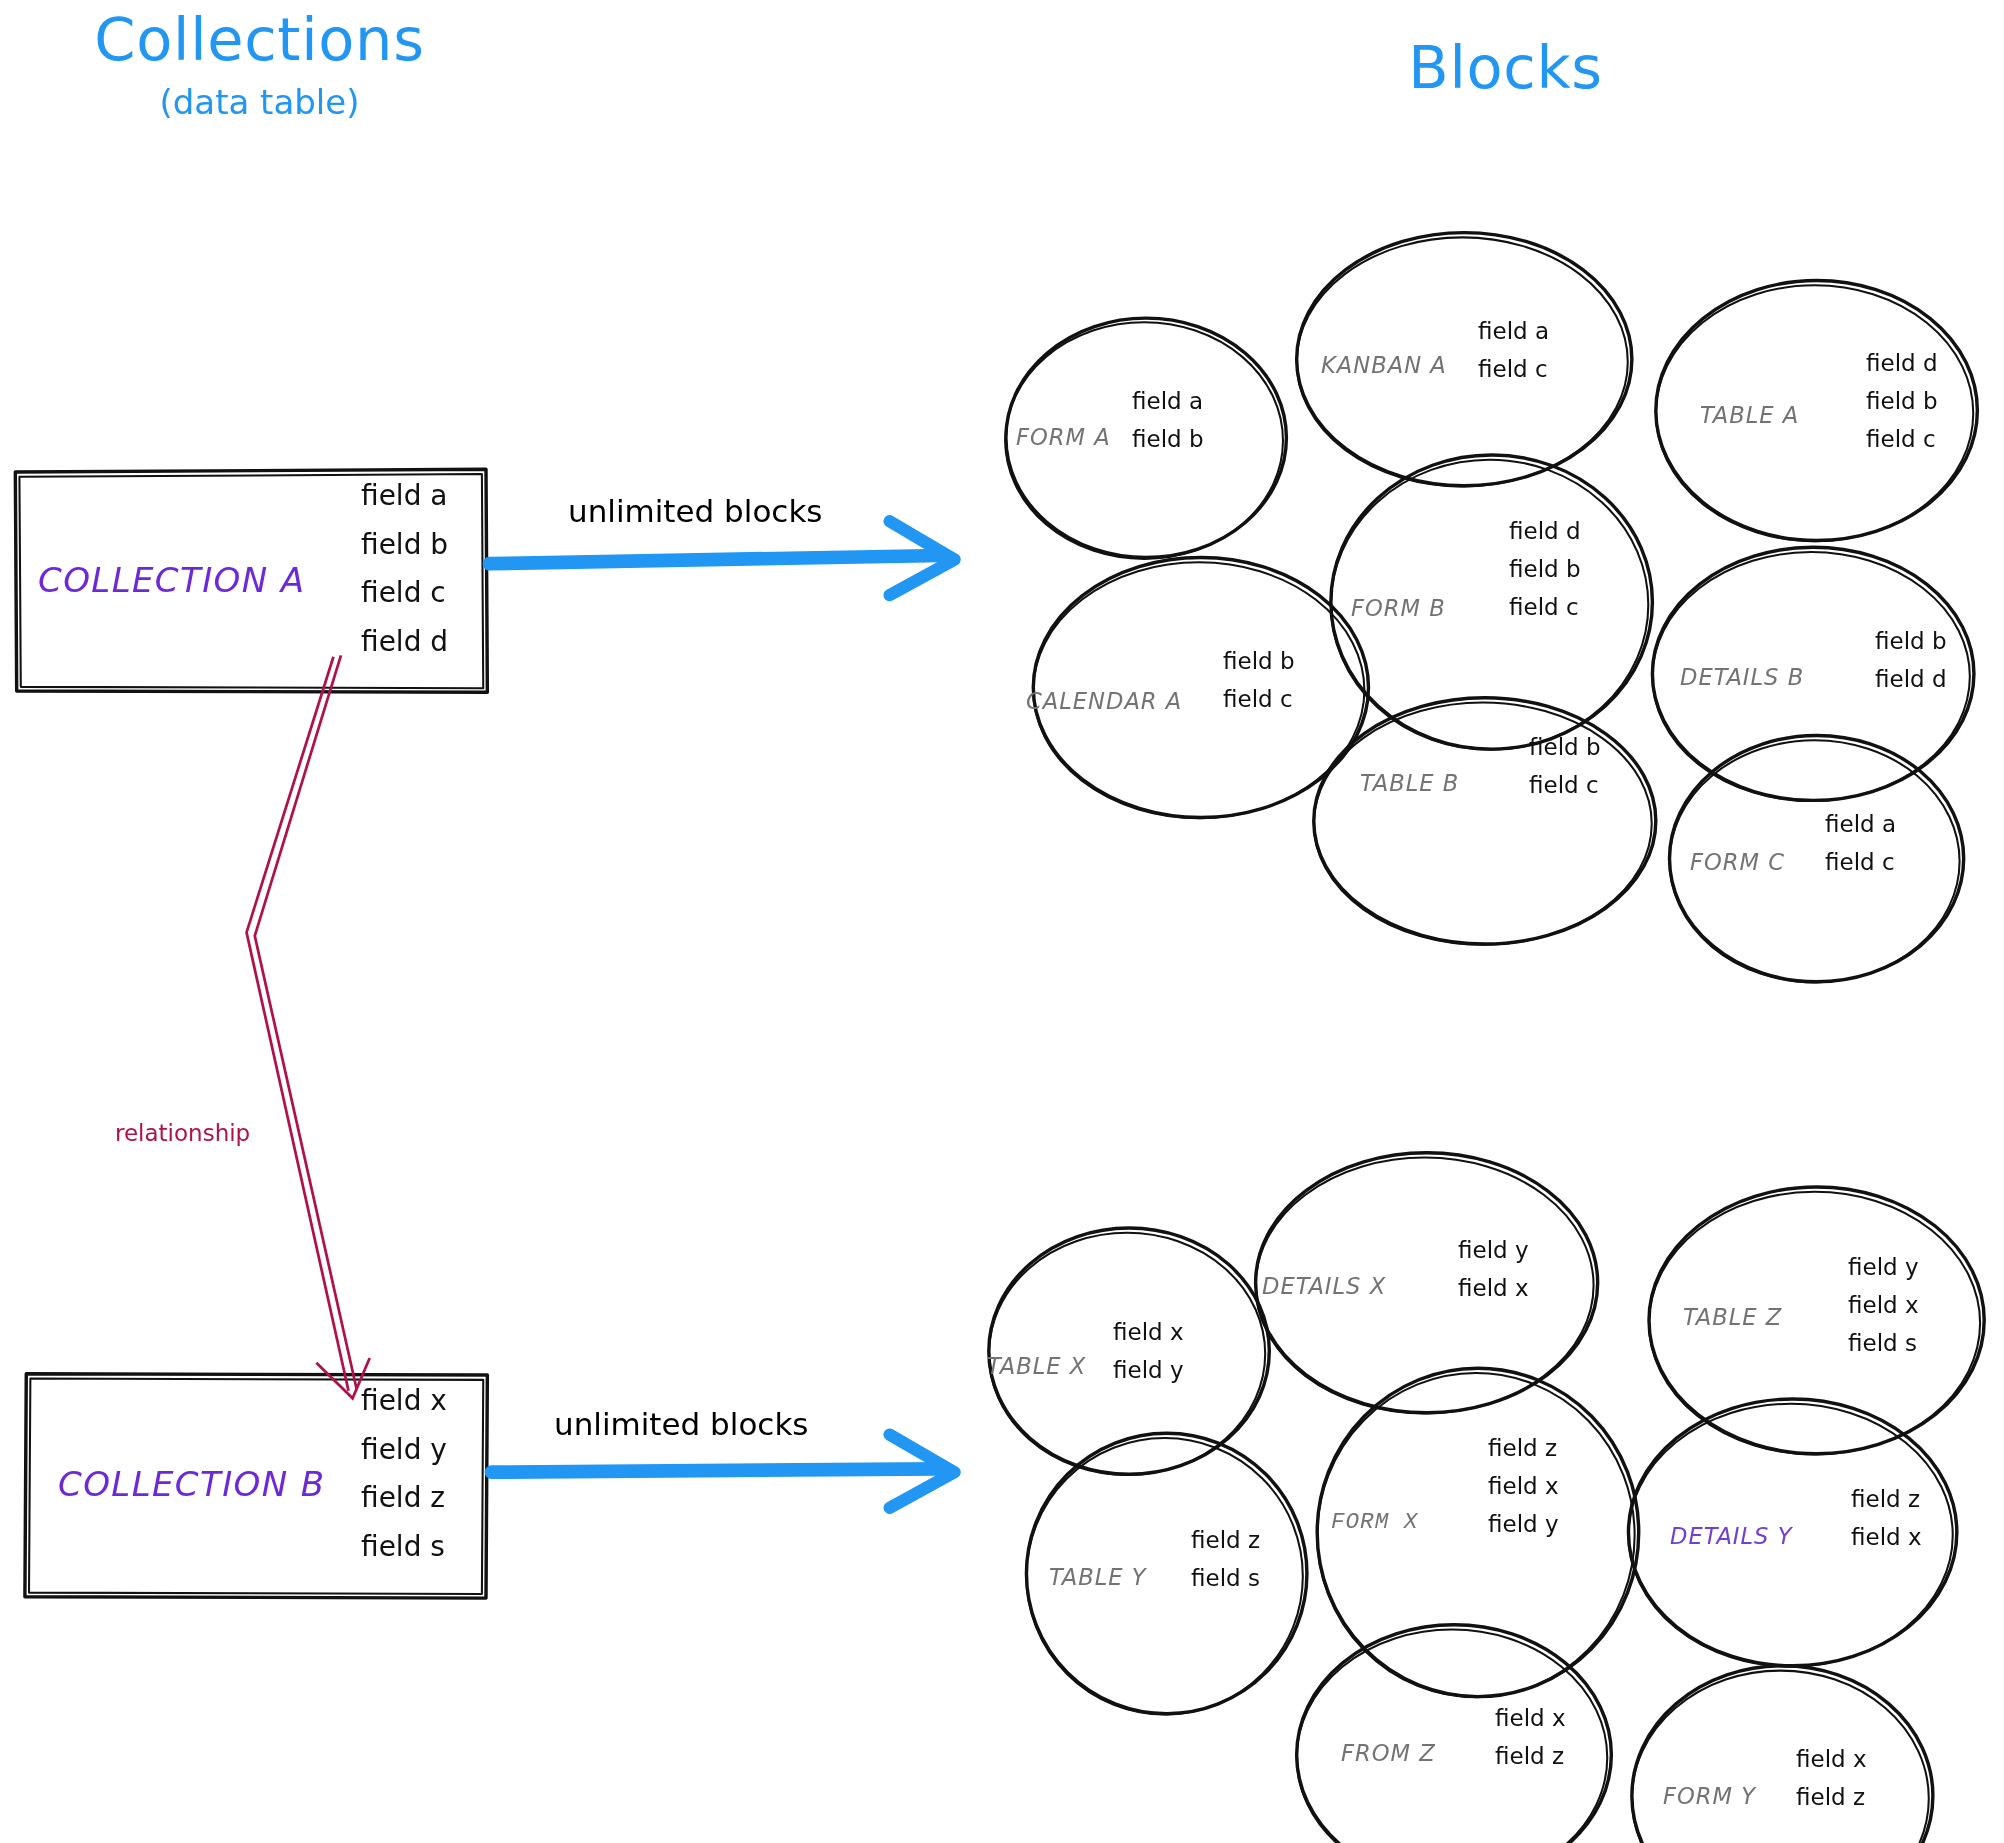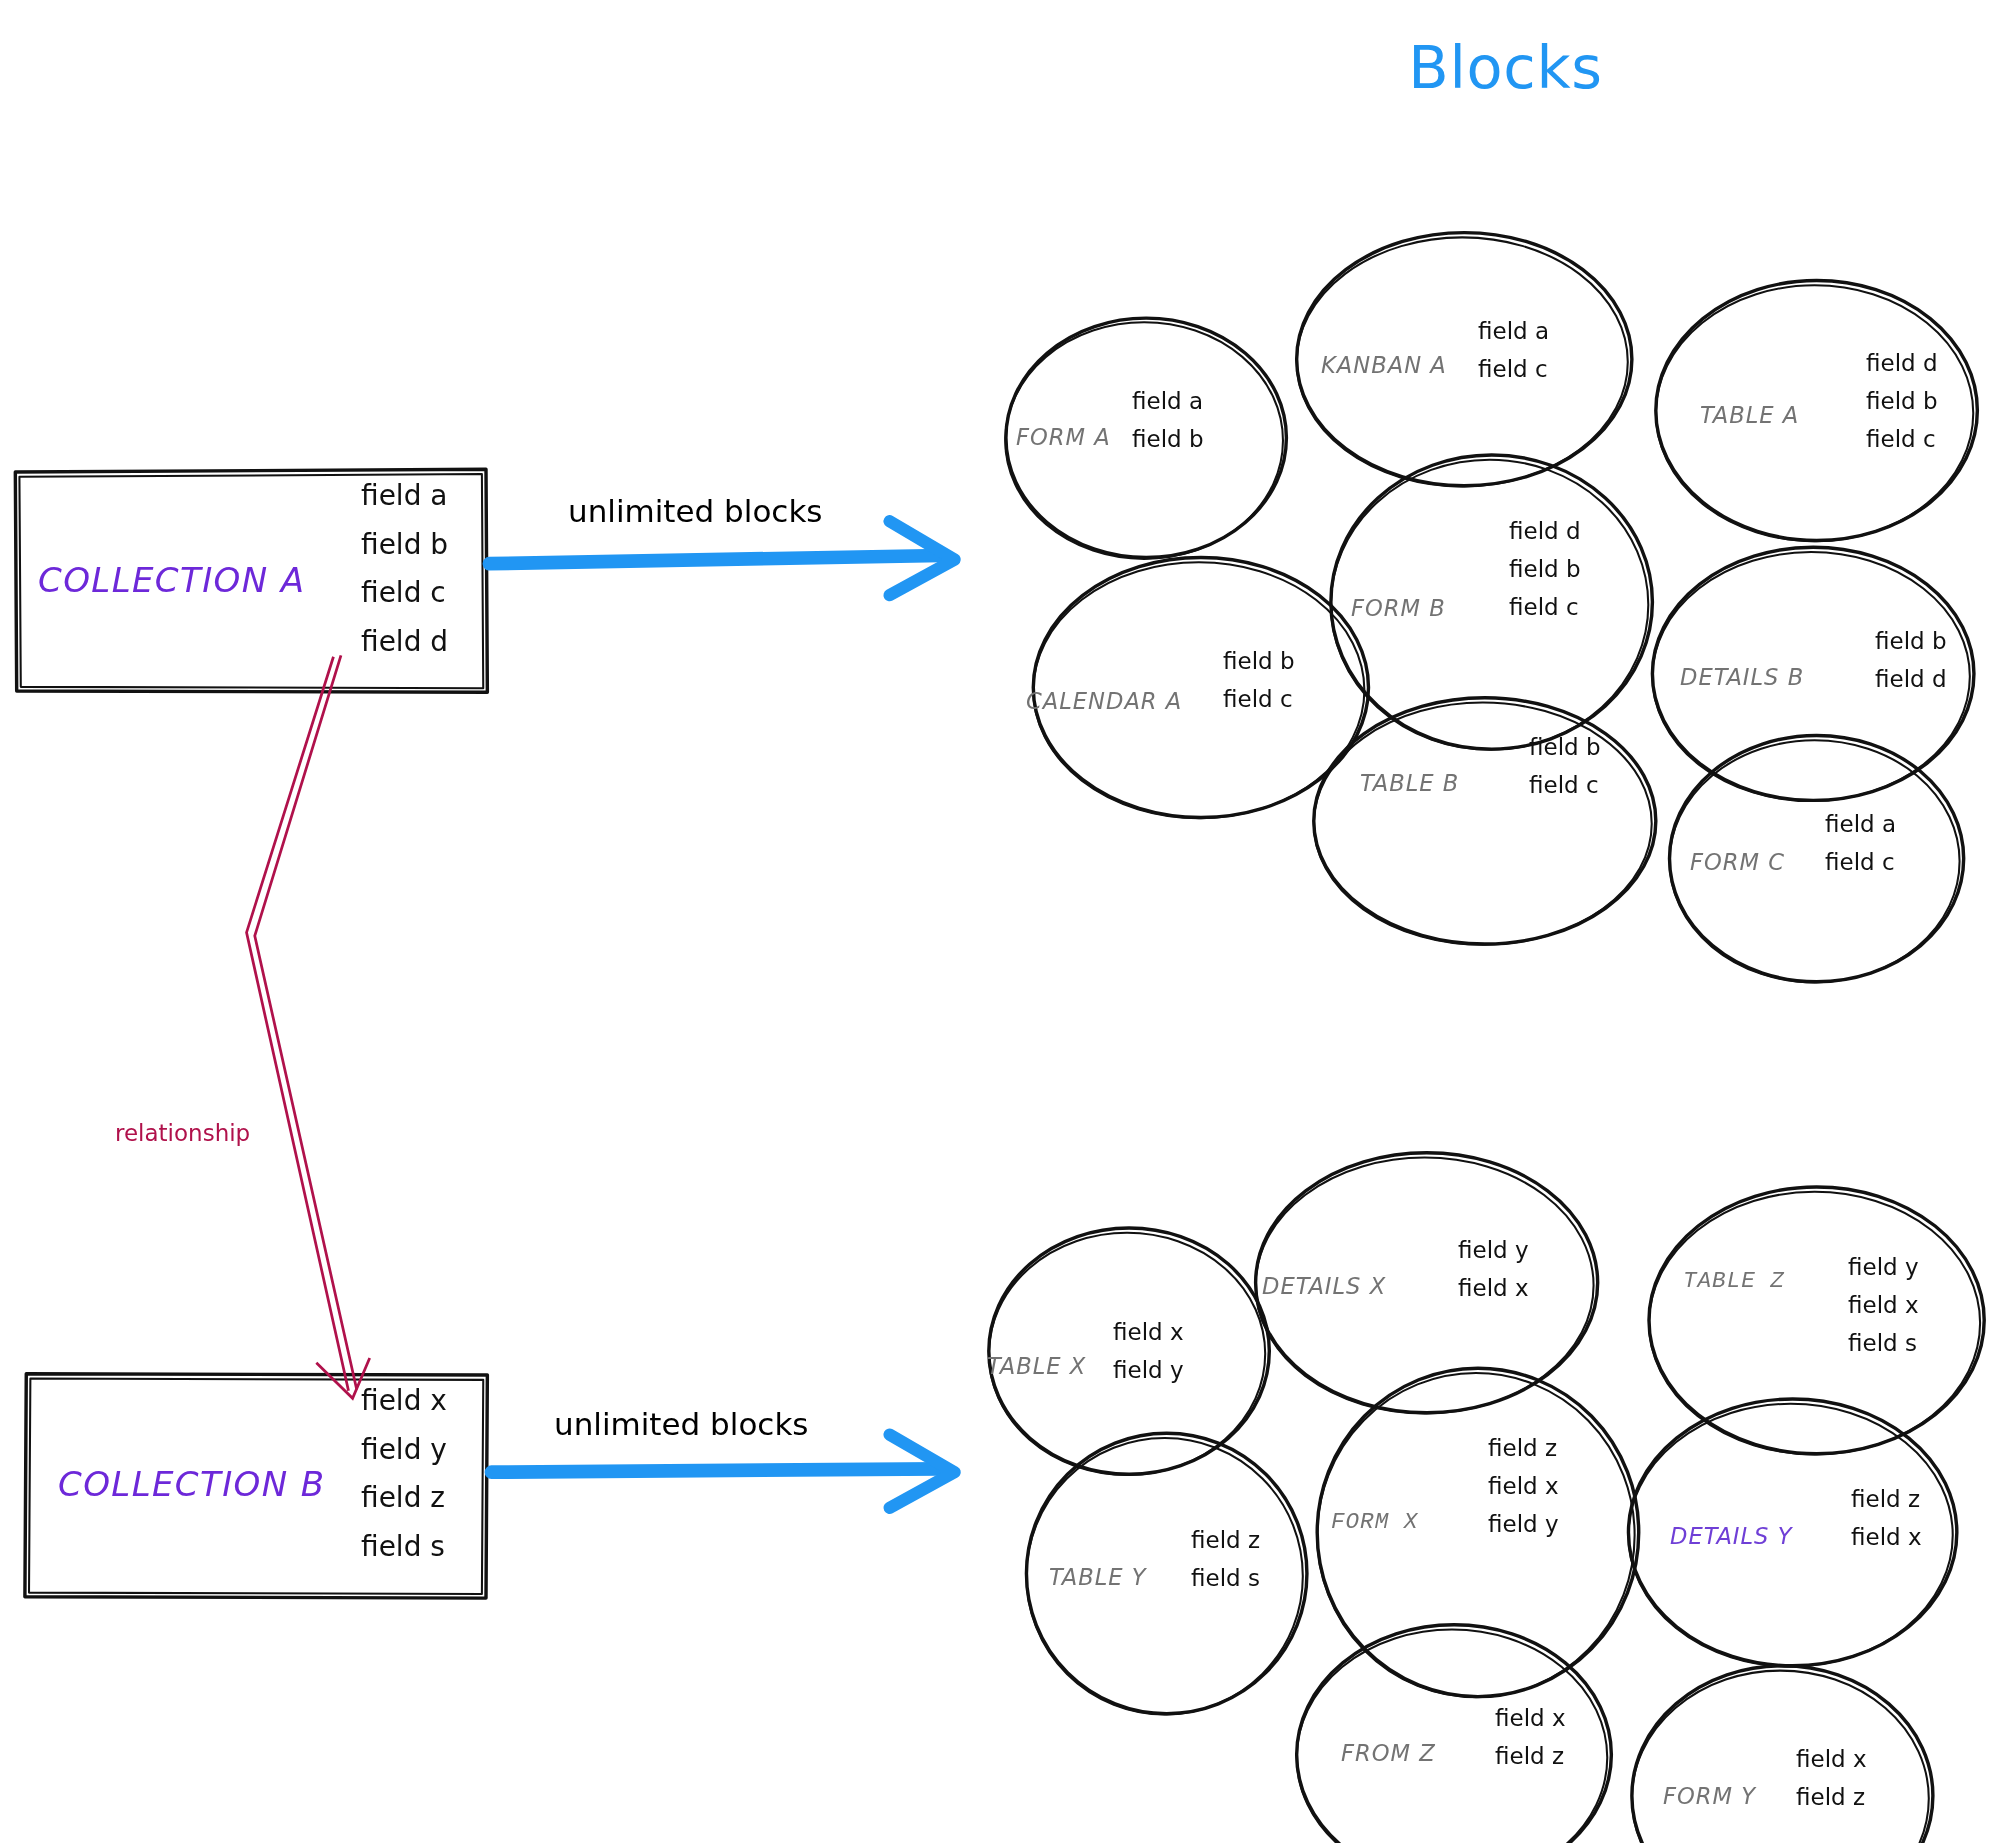--- a/index.html
+++ b/index.html
@@ -213,20 +213,24 @@
       <path d="M1300,2097 L1395,2152 L1300,2204" stroke-width="18" fill="none" stroke-linecap="round" stroke-linejoin="round"></path>
     </g>
 
     <g stroke="#b0114b" fill="none" stroke-width="4">
       <path d="M487,960 L360,1363 L509,2033"></path>
       <path d="M498,958 L372,1368 L521,2031"></path>
       <path d="M462,1992 L515,2044 L540,1985" stroke-width="4"></path>
     </g>
   </svg>
 
+  <div class="heading hand" id="heading-collections">
+    <span class="main">Collections</span>
+    <span class="sub">(data table)</span>
+  </div>
   <div class="heading hand" id="heading-blocks">
     <span class="main">Blocks</span>
   </div>
 
   <div class="collection-title hand" id="collA-title">COLLECTION A</div>
   <div class="field-list hand" id="collA-fields">
     <span class="f">field a</span>
     <span class="f">field b</span>
     <span class="f">field c</span>
     <span class="f">field d</span>
@@ -320,21 +324,21 @@
 
   <div class="block">
     <div class="block-name hand" style="left:1262px; top:1273px;">DETAILS X</div>
     <div class="block-fields hand" style="left:1458px; top:1239px;">
       <span class="f">field y</span>
       <span class="f">field x</span>
     </div>
   </div>
 
   <div class="block">
-    <div class="block-name hand" style="left:1683px; top:1268px;font-family:Liberation Mono, monospace;">TABLE Z</div>
+    <div class="block-name hand" style="left:1683px; top:1304px;">TABLE Z</div>
     <div class="block-fields hand" style="left:1848px; top:1256px;">
       <span class="f">field y</span>
       <span class="f">field x</span>
       <span class="f">field s</span>
     </div>
   </div>
 
   <div class="block">
     <div class="block-name hand" style="left:1049px; top:1564px;">TABLE Y</div>
     <div class="block-fields hand" style="left:1191px; top:1529px;">

